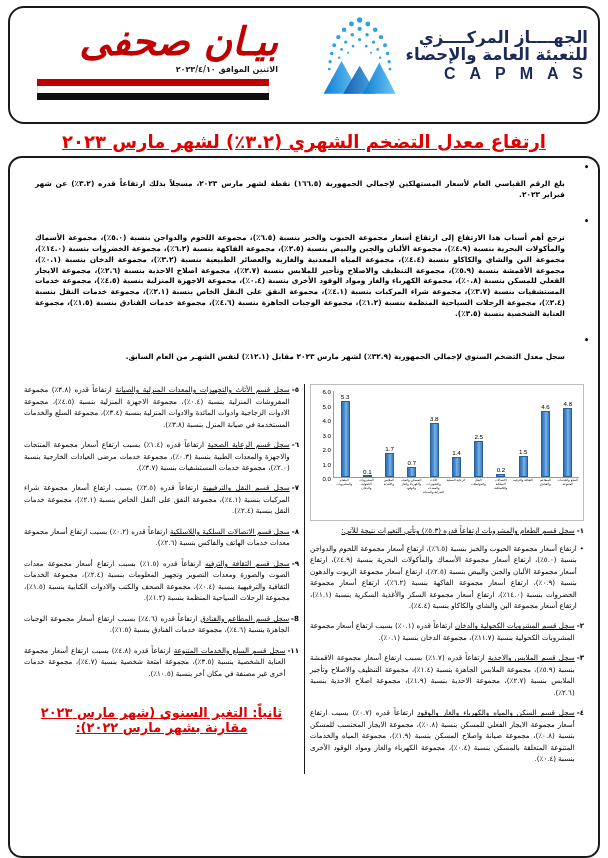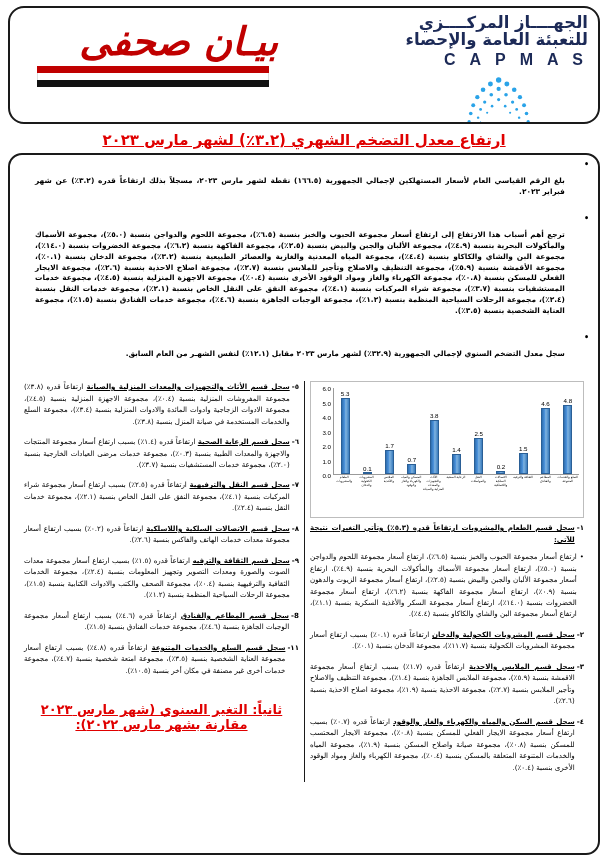--- a/index.html
+++ b/index.html
@@ -23,21 +23,20 @@
     border:2px solid #1a1a1a;
     border-radius:16px;
     overflow:hidden;
   }
   .hdr-inner { position:relative; width:100%; height:100%; }
 
   .logo-block {
     position:absolute; top:6px; right:10px;
     display:flex; align-items:center; gap:6px;
     direction:rtl;
-    flex-direction:column;
   }
   .logo-text { text-align:right; line-height:1.05; }
   .logo-ar1, .logo-ar2 {
     font-family:"DejaVu Sans", sans-serif;
     font-weight:bold; color:#1c2a57; font-size:16.5px;
     letter-spacing:0px; white-space:nowrap;
   }
   .logo-en {
     font-family:"Liberation Sans", sans-serif;
     font-weight:bold; color:#1c2a57; font-size:16px;
@@ -62,21 +61,21 @@
   .flag div { height:7px; }
   .flag .red { background:#c00000; }
   .flag .white { background:#ffffff; border-left:1px solid #ddd; border-right:1px solid #ddd;}
   .flag .black { background:#111111; }
 
   
   .doc-title {
     text-align:center;
     color:#e00000;
     font-weight:bold;
-    font-size:15px;
+    font-size:18px;
     margin:7px 0 4px 0;
     text-decoration:underline;
     direction:rtl;
   }
 
   
   .body-box {
     border:2px solid #1a1a1a;
     border-radius:14px;
     padding:5px 9px 4px 9px;
@@ -109,21 +108,21 @@
     text-decoration:underline; text-align:center;
     letter-spacing:0.4px; margin:3px 0 4px 0;
   }
 
   .item {
     display:flex; gap:2px; font-size:7.1px; line-height:1.62;
     text-align:justify; margin-bottom:9px; color:#000;
   }
   .item .num { font-weight:bold; white-space:nowrap; font-size:7.1px; }
   .item p { margin:0; flex:1; }
-  .item b.head { font-weight:bold; text-decoration:underline; }
+  .item b.head { font-weight:normal; text-decoration:underline; }
 
   .subitem { margin-bottom:6px; }
   .subbullet {
     display:flex; gap:3px; font-size:7.1px; line-height:1.62;
     text-align:justify; color:#000;
   }
   .subbullet p { margin:0; flex:1; }
 
   
   .chart-wrap {
@@ -242,20 +241,21 @@
             </g>
             <path d="M8 96 L30 56 L52 96 Z" fill="url(#mg1)"></path>
             <path d="M32 96 L52 62 L72 96 Z" fill="url(#mg2)"></path>
             <path d="M56 96 L76 58 L96 96 Z" fill="url(#mg1)"></path>
           </svg>
         </div>
       </div>
 
       <div class="press-block">
         <div class="press-title">بيـان صحفى</div>
+        <div class="press-date">الاثنين الموافق ٢٠٢٣/٤/١٠</div>
         <div class="flag">
           <div class="red"></div>
             <div class="white"></div>
             <div class="black"></div>
         </div>
       </div>
 
     </div>
   </div>
 

